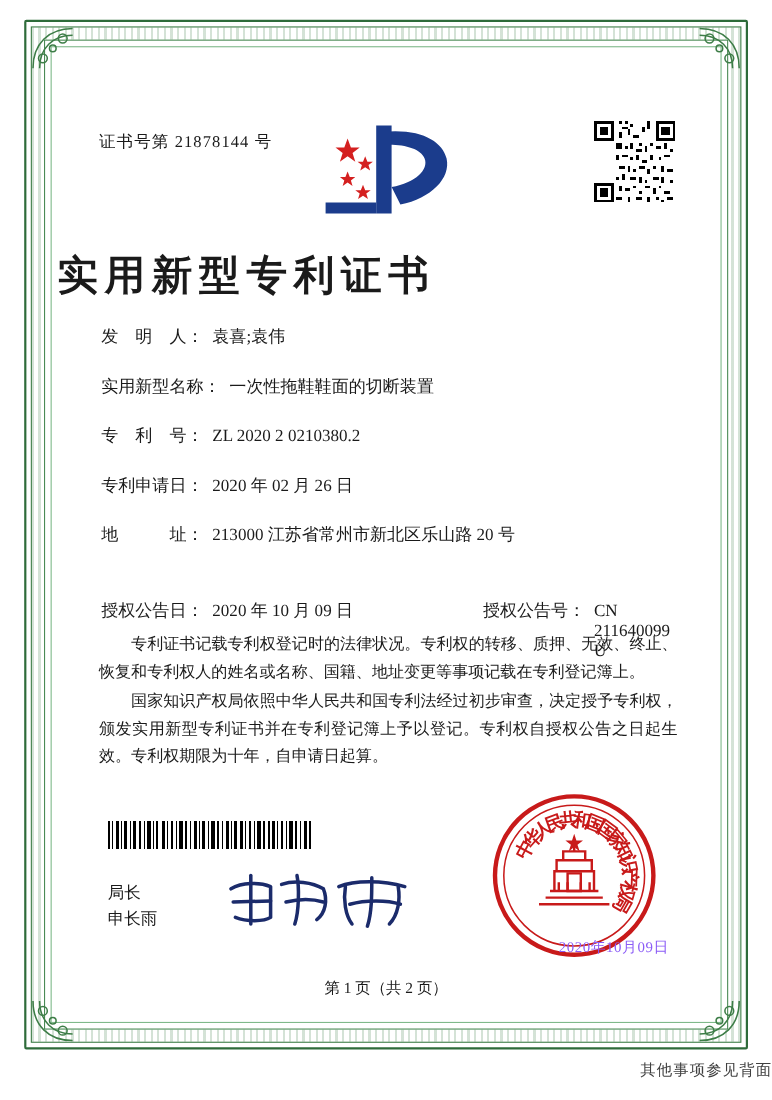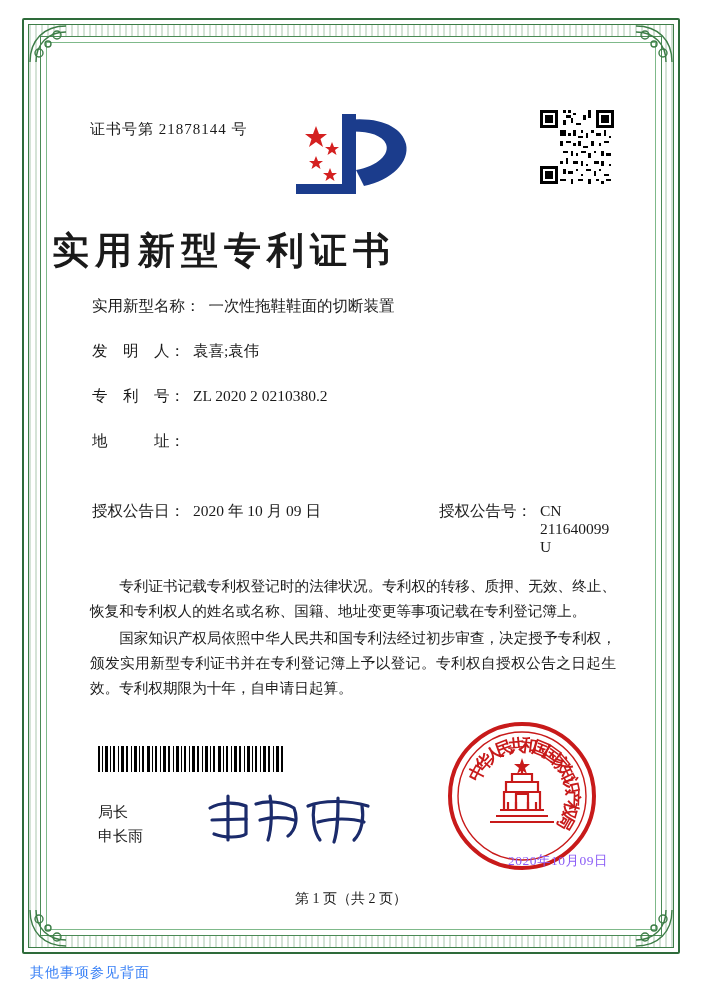--- a/index.html
+++ b/index.html
@@ -224,25 +224,24 @@
     bottom: 16px;
     text-align: center;
     font-size: 14px;
   }
 
   .footer-note {
     position: absolute;
     left: 0;
     right: 0;
     bottom: 18px;
-    text-align: left;
+    text-align: right;
     font-size: 14px;
     letter-spacing: 1px;
-    color: #3b82f6;
-    padding-left: 30px;
+    color: #404040;
   }
 </style>
 </head>
 <body>
 
 <div class="certificate">
 
   <div class="border-outer"></div>
   <div class="border-ornament"></div>
   <div class="border-inner"></div>
@@ -390,38 +389,43 @@
           <rect x="26" y="27" width="2" height="1"></rect>
         </g>
       </svg>
     </div>
 
     <div class="main-title">实用新型专利证书</div>
 
     <div class="fields">
 
       <div class="field-row">
+        <span class="field-label">发　明　人：</span>
+        <span class="field-value">袁喜;袁伟</span>
+      </div>
+
+      <div class="field-row">
         <span class="field-label">实用新型名称：</span>
         <span class="field-value">一次性拖鞋鞋面的切断装置</span>
-      </div>
-
-      <div class="field-row">
-        <span class="field-label">发　明　人：</span>
-        <span class="field-value">袁喜;袁伟</span>
       </div>
 
       <div class="field-row">
         <span class="field-label">专　利　号：</span>
         <span class="field-value">ZL 2020 2 0210380.2</span>
       </div>
 
+      <div class="field-row">
+        <span class="field-label">专利申请日：</span>
+        <span class="field-value">2020 年 02 月 26 日</span>
+      </div>
 
 
       <div class="field-row">
         <span class="field-label">地　　　址：</span>
+        <span class="field-value">213000 江苏省常州市新北区乐山路 20 号</span>
       </div>
 
       <div class="field-row split">
         <span class="field-label">授权公告日：</span>
         <span class="field-value">2020 年 10 月 09 日</span>
         <span class="field-label2">授权公告号：</span>
         <span class="field-value2">CN 211640099 U</span>
       </div>
 
     </div>

